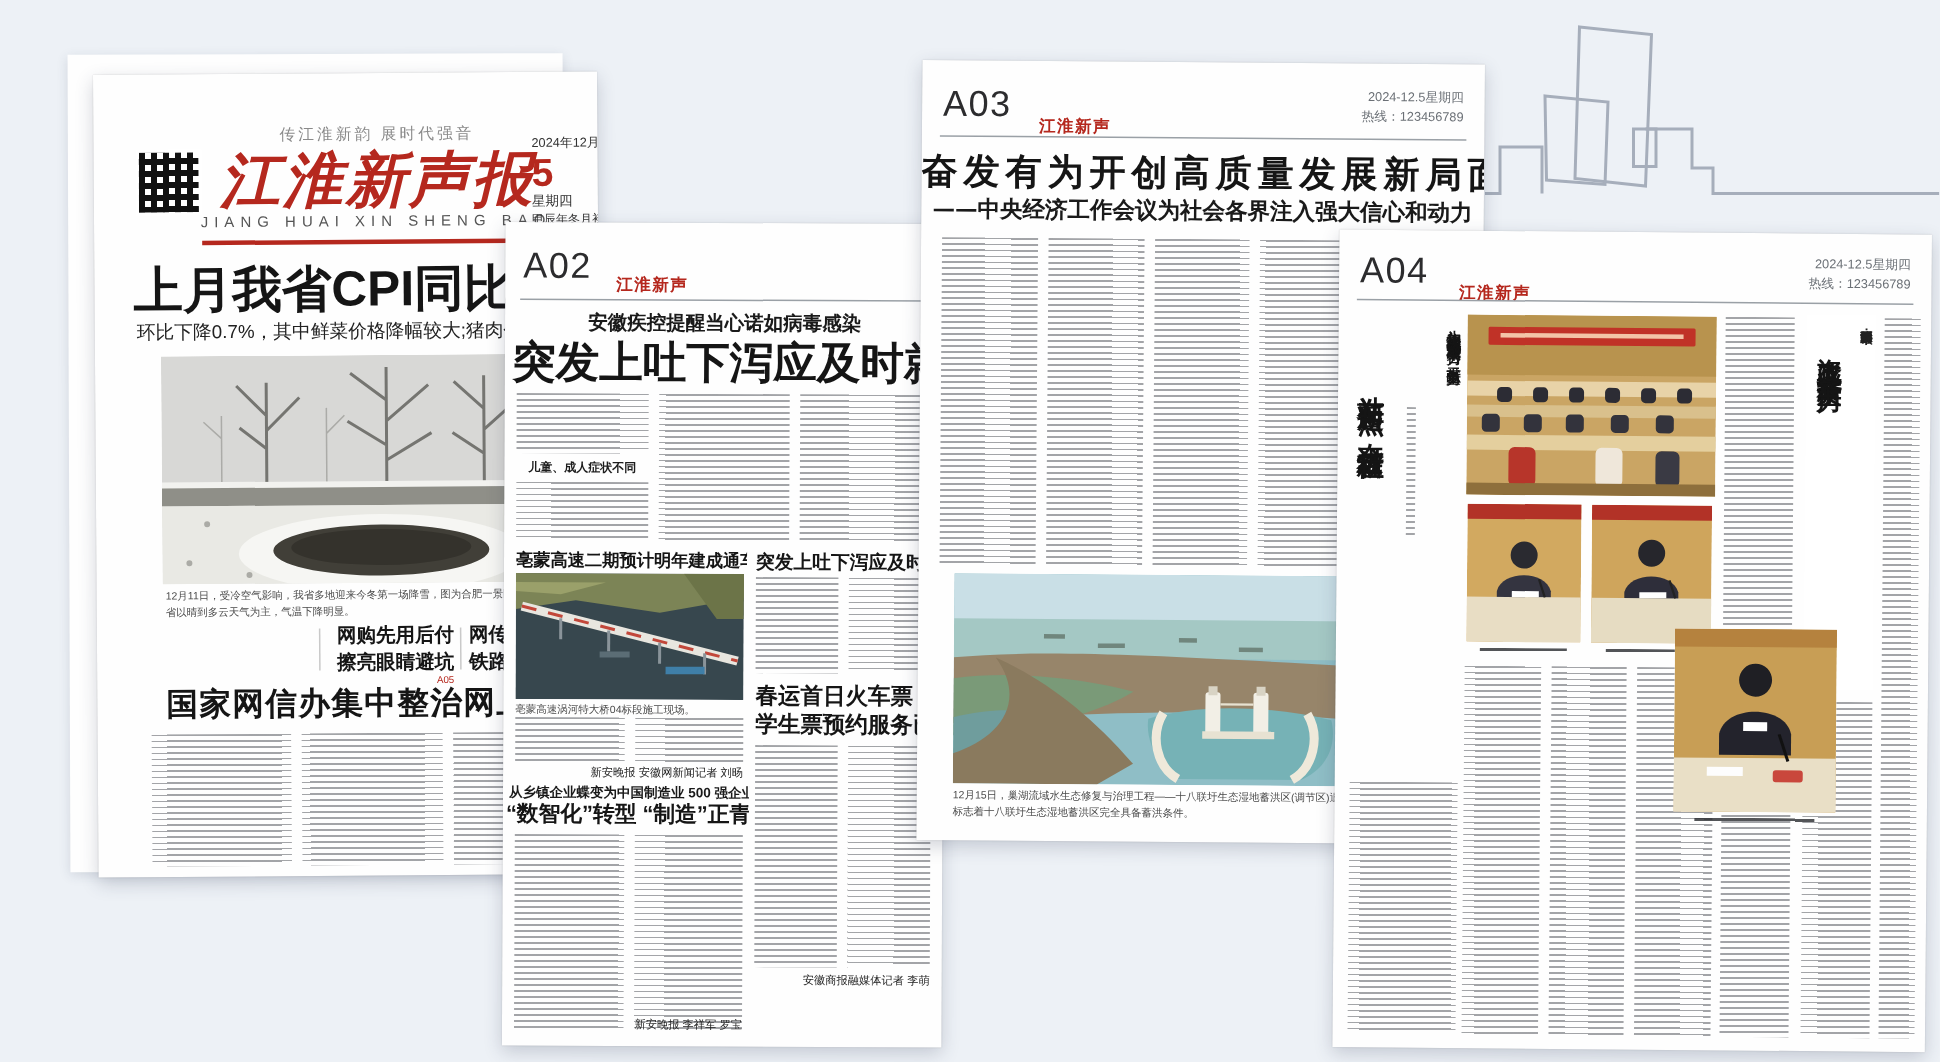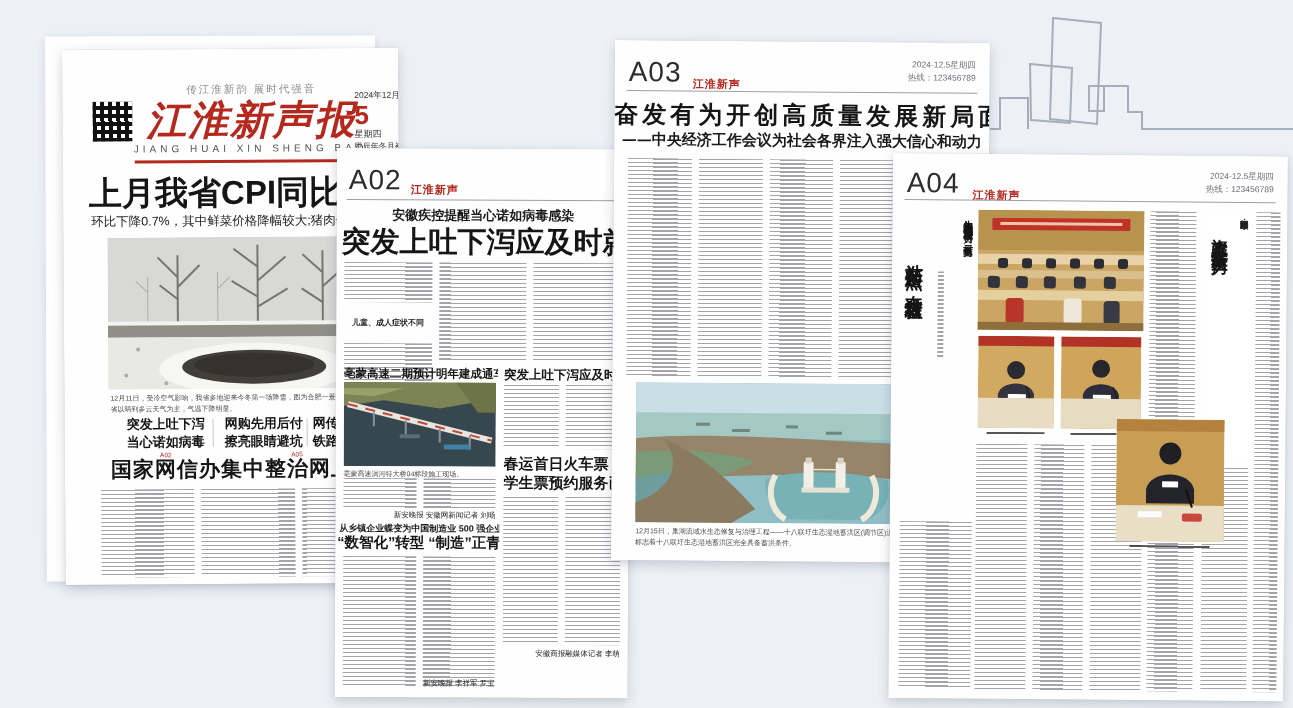--- a/index.html
+++ b/index.html
@@ -7,31 +7,31 @@
        background:#edf1f6;font-family:"Liberation Sans",sans-serif;color:#1a1a1a}
   .pg{position:absolute;background:#fefefe;
       box-shadow:0 4px 12px rgba(50,60,85,.22),0 0 1px rgba(0,0,0,.2)}
   .abs{position:absolute}
   .nowrap{white-space:nowrap;overflow:hidden}
   
   .gk{background:repeating-linear-gradient(180deg,rgba(72,75,82,.5) 0 1.2px,transparent 1.2px 4px)}
   .gkd{background:repeating-linear-gradient(180deg,rgba(40,42,46,.8) 0 2px,transparent 2px 5px)}
   .cols{position:absolute;display:flex;gap:7px}
   .cols>div{flex:1}
-  .pageno{font-size:28px;color:#2c2c2e;letter-spacing:1px}
+  .pageno{font-size:24px;color:#2c2c2e;letter-spacing:1px}
   .secname{color:#b5281e;font-size:11px;font-weight:bold;letter-spacing:1px}
   .hrule{position:absolute;height:1px;background:#9aa0a6}
   .meta{font-size:8.5px;color:#6b7076;text-align:right;line-height:1.5}
   .kick{font-weight:bold;text-align:center}
   .hl{font-weight:bold;color:#151515}
   .cap{font-size:7px;line-height:1.55;color:#4a4a4a}
   .byline{font-size:7.5px;font-weight:normal;color:#222;text-align:right}
   .vt{writing-mode:vertical-rl;text-orientation:upright}
   .crop{position:absolute;color:#99a1ae;font-size:13px;line-height:1}
-  .sub-in-col{font-size:8px;font-weight:bold;text-align:center;color:#1d1d1d;margin:15px 0;white-space:nowrap;overflow:hidden}
+  .sub-in-col{font-size:8px;font-weight:bold;text-align:center;color:#1d1d1d;margin:4px 0;white-space:nowrap;overflow:hidden}
   svg{display:block}
 </style>
 </head>
 <body>
 
 <svg class="abs" style="left:990px;top:0" width="303" height="135" viewBox="0 0 303 135">
   <g fill="none" stroke="#a6aebb" stroke-width="2">
     <path d="M0,129 H10 V98 H38 V129"></path>
     <path d="M63,18 L111,23 L107,124 L60,119 Z"></path>
     <path d="M40,64 L82,68 L80,123 L41,120 Z"></path>
@@ -104,25 +104,20 @@
       <rect x="236" y="96" width="8" height="30" fill="#55534c"></rect>
     </svg>
     <div class="abs" style="right:4px;bottom:18px;font-size:20px;font-weight:bold;color:#222">多</div>
   </div>
 
   <div class="abs cap nowrap" style="left:46px;top:344px;width:290px">
     <span>12月11日，受冷空气影响，我省多地迎来今冬第一场降雪，图为合肥一景区内银装素裹，我</span><br>
     <span>省以晴到多云天气为主，气温下降明显。</span>
   </div>
 
-  <div class="abs" style="left:58px;top:366px;width:86px;text-align:center">
-    <div class="hl" style="font-size:13px">突发上吐下泻</div>
-    <div class="hl" style="font-size:13px">当心诺如病毒</div>
-    <div style="font-size:6.5px;color:#b5281e">A02</div>
-  </div>
   <div class="abs" style="left:148px;top:370px;width:1px;height:28px;background:#c9c9c9"></div>
   <div class="abs" style="left:152px;top:366px;width:86px;text-align:right">
     <div class="hl" style="font-size:13px">网购先用后付</div>
     <div class="hl" style="font-size:13px">擦亮眼睛避坑</div>
     <div style="font-size:6.5px;color:#b5281e">A05</div>
   </div>
   <div class="abs" style="left:242px;top:370px;width:1px;height:28px;background:#c9c9c9"></div>
   <div class="abs" style="left:248px;top:366px;width:80px;text-align:left">
     <div class="hl" style="font-size:13px">网传</div>
     <div class="hl" style="font-size:13px">铁路</div>

